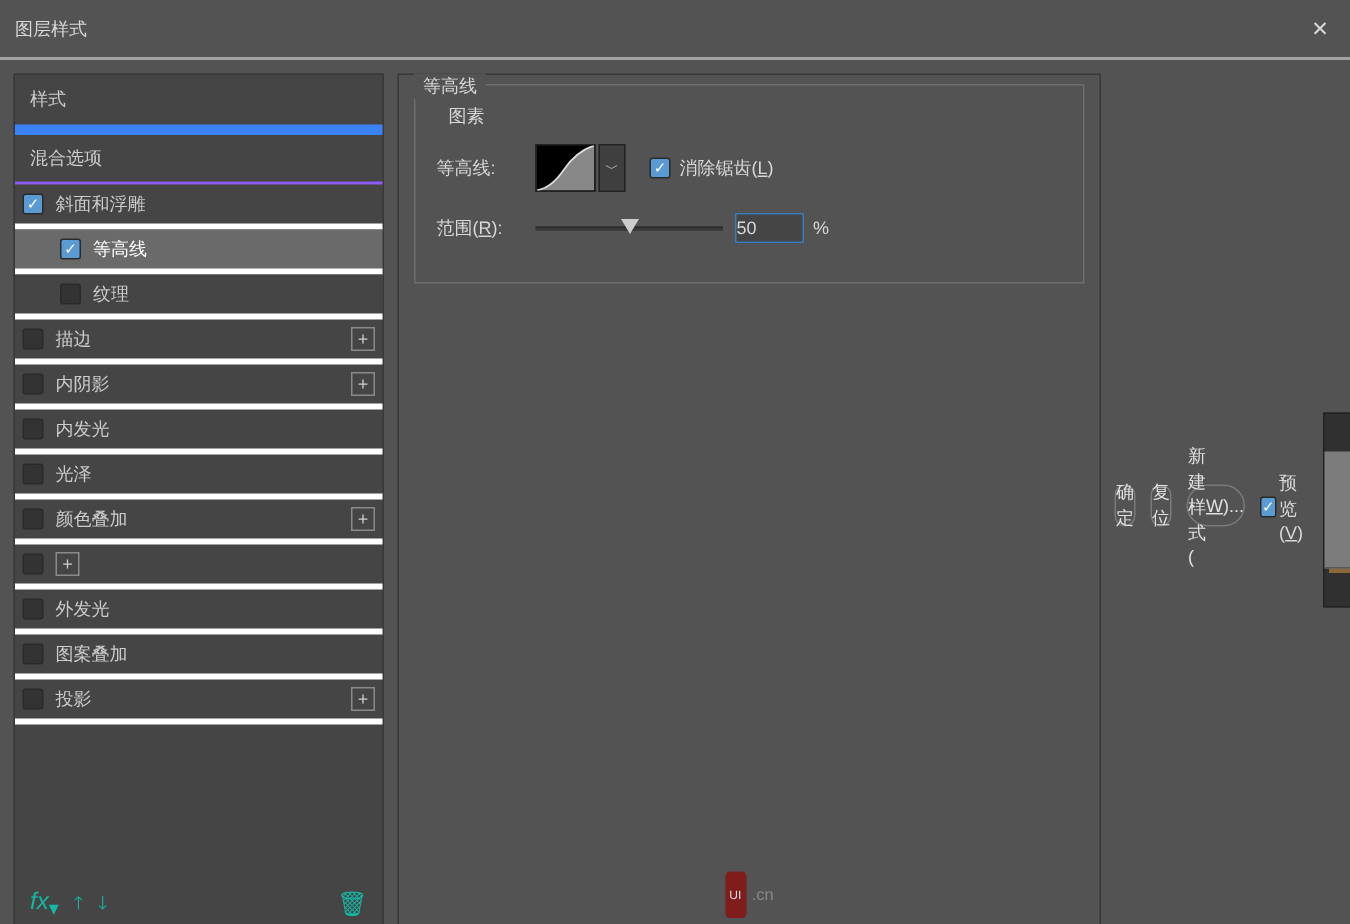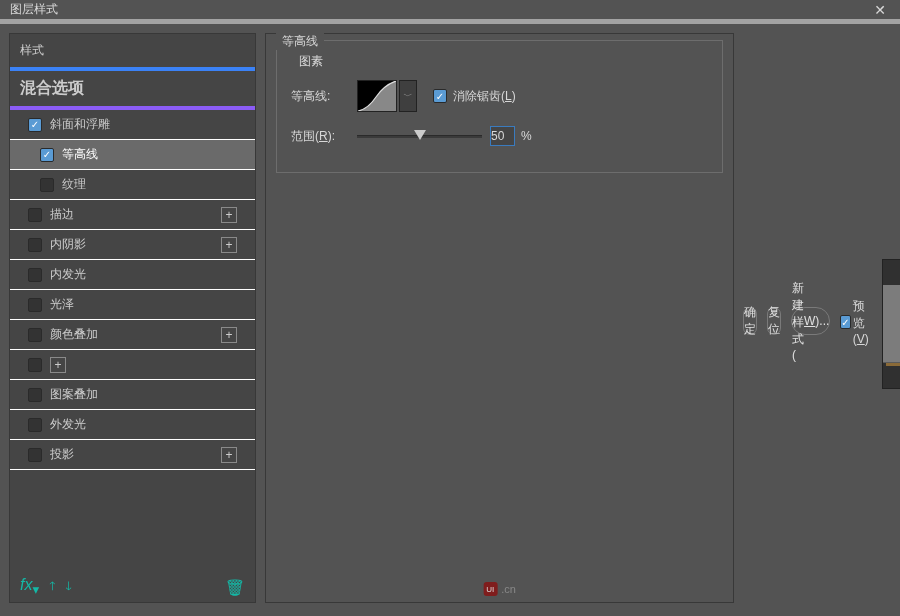--- a/index.html
+++ b/index.html
@@ -1,28 +1,28 @@
 <!DOCTYPE html>
 <html><head>
 <meta charset="utf-8">
 <style>
 * { margin: 0; padding: 0; box-sizing: border-box; font-family: "Microsoft YaHei", Arial, sans-serif; }
 body { background: #535353; width: 900px; height: 616px; overflow: hidden; }
-.titlebar { background: #535353; height: 24px; display: flex; align-items: center; justify-content: space-between; padding: 0 0 0 10px; border-bottom: 5px solid #a3a3a3; }
+.titlebar { background: #535353; height: 40px; display: flex; align-items: center; justify-content: space-between; padding: 0 0 0 10px; border-bottom: 2px solid #a3a3a3; }
 .titlebar-text { color: #d8d8d8; font-size: 12px; }
 .close-btn { width: 40px; height: 28px; display: flex; align-items: center; justify-content: center; color: #d8d8d8; font-size: 14px; cursor: pointer; }
 .body { display: flex; padding: 9px; gap: 9px; height: 588px; }
 
 .left-panel { width: 247px; background: #454545; border: 1px solid #383838; display: flex; flex-direction: column; }
 .styles-list { flex: 1; }
 .styles-footer { height: 30px; display: flex; align-items: center; padding: 0 10px; gap: 10px; color: #14b8a6; justify-content: space-between; }
 .footer-left { display: flex; gap: 10px; align-items: center; }
-.styles-header { color: #ccc; font-size: 12px; padding: 8px 10px; border-bottom: 4px solid #3b82f6; }
-.blend-header { color: #ccc; font-size: 16px; padding: 7px 10px; border-bottom: 4px solid #8b5cf6; font-weight: bold; }
-.style-row { display: flex; align-items: center; height: 30px; padding: 0 18px; border-bottom: 1px solid #ffffff; color: #ccc; font-size: 12px; cursor: pointer; }
+.styles-header { color: #ccc; font-size: 12px; padding: 8px 10px; border-bottom: 7px solid #3b82f6; }
+.blend-header { color: #ccc; font-size: 12px; padding: 7px 10px; border-bottom: 2px solid #8b5cf6; }
+.style-row { display: flex; align-items: center; height: 30px; padding: 0 5px; border-bottom: 4px solid #ffffff; color: #ccc; font-size: 12px; cursor: pointer; }
 .style-row .chk { width: 14px; height: 14px; border: 1px solid #2a2a2a; background: #333; margin-right: 8px; display: flex; align-items: center; justify-content: center; border-radius: 2px; }
 .style-row .chk.checked { background: #5a9bd4; border-color: #2a2a2a; }
 .style-row .chk.checked::after { content: "✓"; color: #fff; font-size: 10px; }
 .style-row .label { flex: 1; }
 .style-row .plus { width: 16px; height: 16px; border: 1px solid #8a8a8a; display: flex; align-items: center; justify-content: center; font-size: 12px; color: #ccc; }
 .style-row.child { padding-left: 30px; background: #454545; }
 .style-row.selected { background: #6a6a6a; color: #fff; }
 
 .mid-panel { flex: 1; background: #535353; border: 1px solid #383838; padding: 0; position: relative; }
 .mid-fieldset { border: 1px solid #6d6d6d; margin: 6px 10px; padding: 8px 14px 12px 14px; position: relative; }
@@ -31,23 +31,23 @@
 .mid-row { display: flex; align-items: center; margin-bottom: 14px; color: #d8d8d8; font-size: 12px; }
 .mid-row .lab { width: 58px; margin-right: 8px; }
 .contour-swatch { width: 40px; height: 32px; border: 1px solid #222; background: #000; position: relative; margin-right: 2px; }
 .contour-swatch svg { position: absolute; top: 0; left: 0; }
 .contour-dd { width: 18px; height: 32px; background: #3f3f3f; border: 1px solid #222; display: flex; align-items: center; justify-content: center; margin-right: 16px; }
 .mid-row .chk2 { width: 14px; height: 14px; background: #5a9bd4; border: 1px solid #2a2a2a; margin-right: 6px; display: flex; align-items: center; justify-content: center; border-radius: 2px; }
 .mid-row .chk2::after { content: "✓"; color: #fff; font-size: 10px; }
 .slider { position: relative; width: 125px; height: 16px; margin-right: 8px; }
 .slider-track { position: absolute; top: 7px; left: 0; right: 0; height: 3px; background: #3a3a3a; border-top: 1px solid #2a2a2a; }
 .slider-thumb { position: absolute; top: 2px; width: 0; height: 0; border-left: 6px solid transparent; border-right: 6px solid transparent; border-top: 10px solid #ccc; margin-left: -6px; }
-.numbox { width: 25px; height: 20px; background: #454545; border: 1px solid #3a7bbf; color: #d8d8d8; font-size: 12px; padding: 0 0; margin-right: 6px; }
+.numbox { width: 46px; height: 20px; background: #454545; border: 1px solid #3a7bbf; color: #d8d8d8; font-size: 12px; padding: 0 0; margin-right: 6px; }
 .watermark { position: absolute; bottom: 6px; left: 50%; transform: translateX(-50%); color: #888; font-size: 11px; display: flex; align-items: center; gap: 4px; }
-.watermark-ico { width: 14px; height: 14px; background: #7f1d1d; border-radius: 3px; display: flex; align-items: center; justify-content: center; font-size: 8px; color: #ddd; }
+.watermark-ico { width: 14px; height: 31px; background: #7f1d1d; border-radius: 3px; display: flex; align-items: center; justify-content: center; font-size: 8px; color: #ddd; }
 
 .right-panel { width: 148px; display: flex; flex-direction: row; align-items: center; gap: 10px; padding-top: 6px; }
 .rbtn { width: 140px; height: 28px; border: 1px solid #7a7a7a; border-radius: 14px; background: #535353; color: #e0e0e0; font-size: 12px; display: flex; align-items: center; justify-content: center; cursor: pointer; }
 .preview-chk { display: flex; align-items: center; gap: 2px; color: #d8d8d8; font-size: 12px; margin-top: 2px; }
 .preview-chk .chk3 { width: 14px; height: 14px; background: #5a9bd4; border: 1px solid #2a2a2a; display: flex; align-items: center; justify-content: center; border-radius: 2px; }
 .preview-chk .chk3::after { content: "✓"; color: #fff; font-size: 10px; }
 .preview-box { width: 130px; height: 130px; background: #303030; border: 1px solid #222; display: flex; align-items: center; justify-content: center; margin-top: 6px; }
 .preview-inner { width: 78px; height: 78px; background: #7c7c7c; box-shadow: 3px 3px 0 0 #8a6a38, inset -1px -1px 0 0 #5a5a5a; }
 .under { text-decoration: underline; }
 .arrow-ico { font-size: 12px; }
@@ -103,25 +103,25 @@
             <div class="chk"></div>
             <div class="label">颜色叠加</div>
             <div class="plus">+</div>
           </div>
           <div class="style-row">
             <div class="chk"></div>
             <div class="plus">+</div>
           </div>
           <div class="style-row">
             <div class="chk"></div>
-            <div class="label">图案叠加</div>
+            <div class="label">外发光</div>
           </div>
           <div class="style-row">
             <div class="chk"></div>
-            <div class="label">外发光</div>
+            <div class="label">图案叠加</div>
           </div>
           <div class="style-row">
             <div class="chk"></div>
             <div class="label">投影</div>
             <div class="plus">+</div>
           </div>
         </div>
     </div>
     <div class="styles-footer">
       <div class="footer-left">

